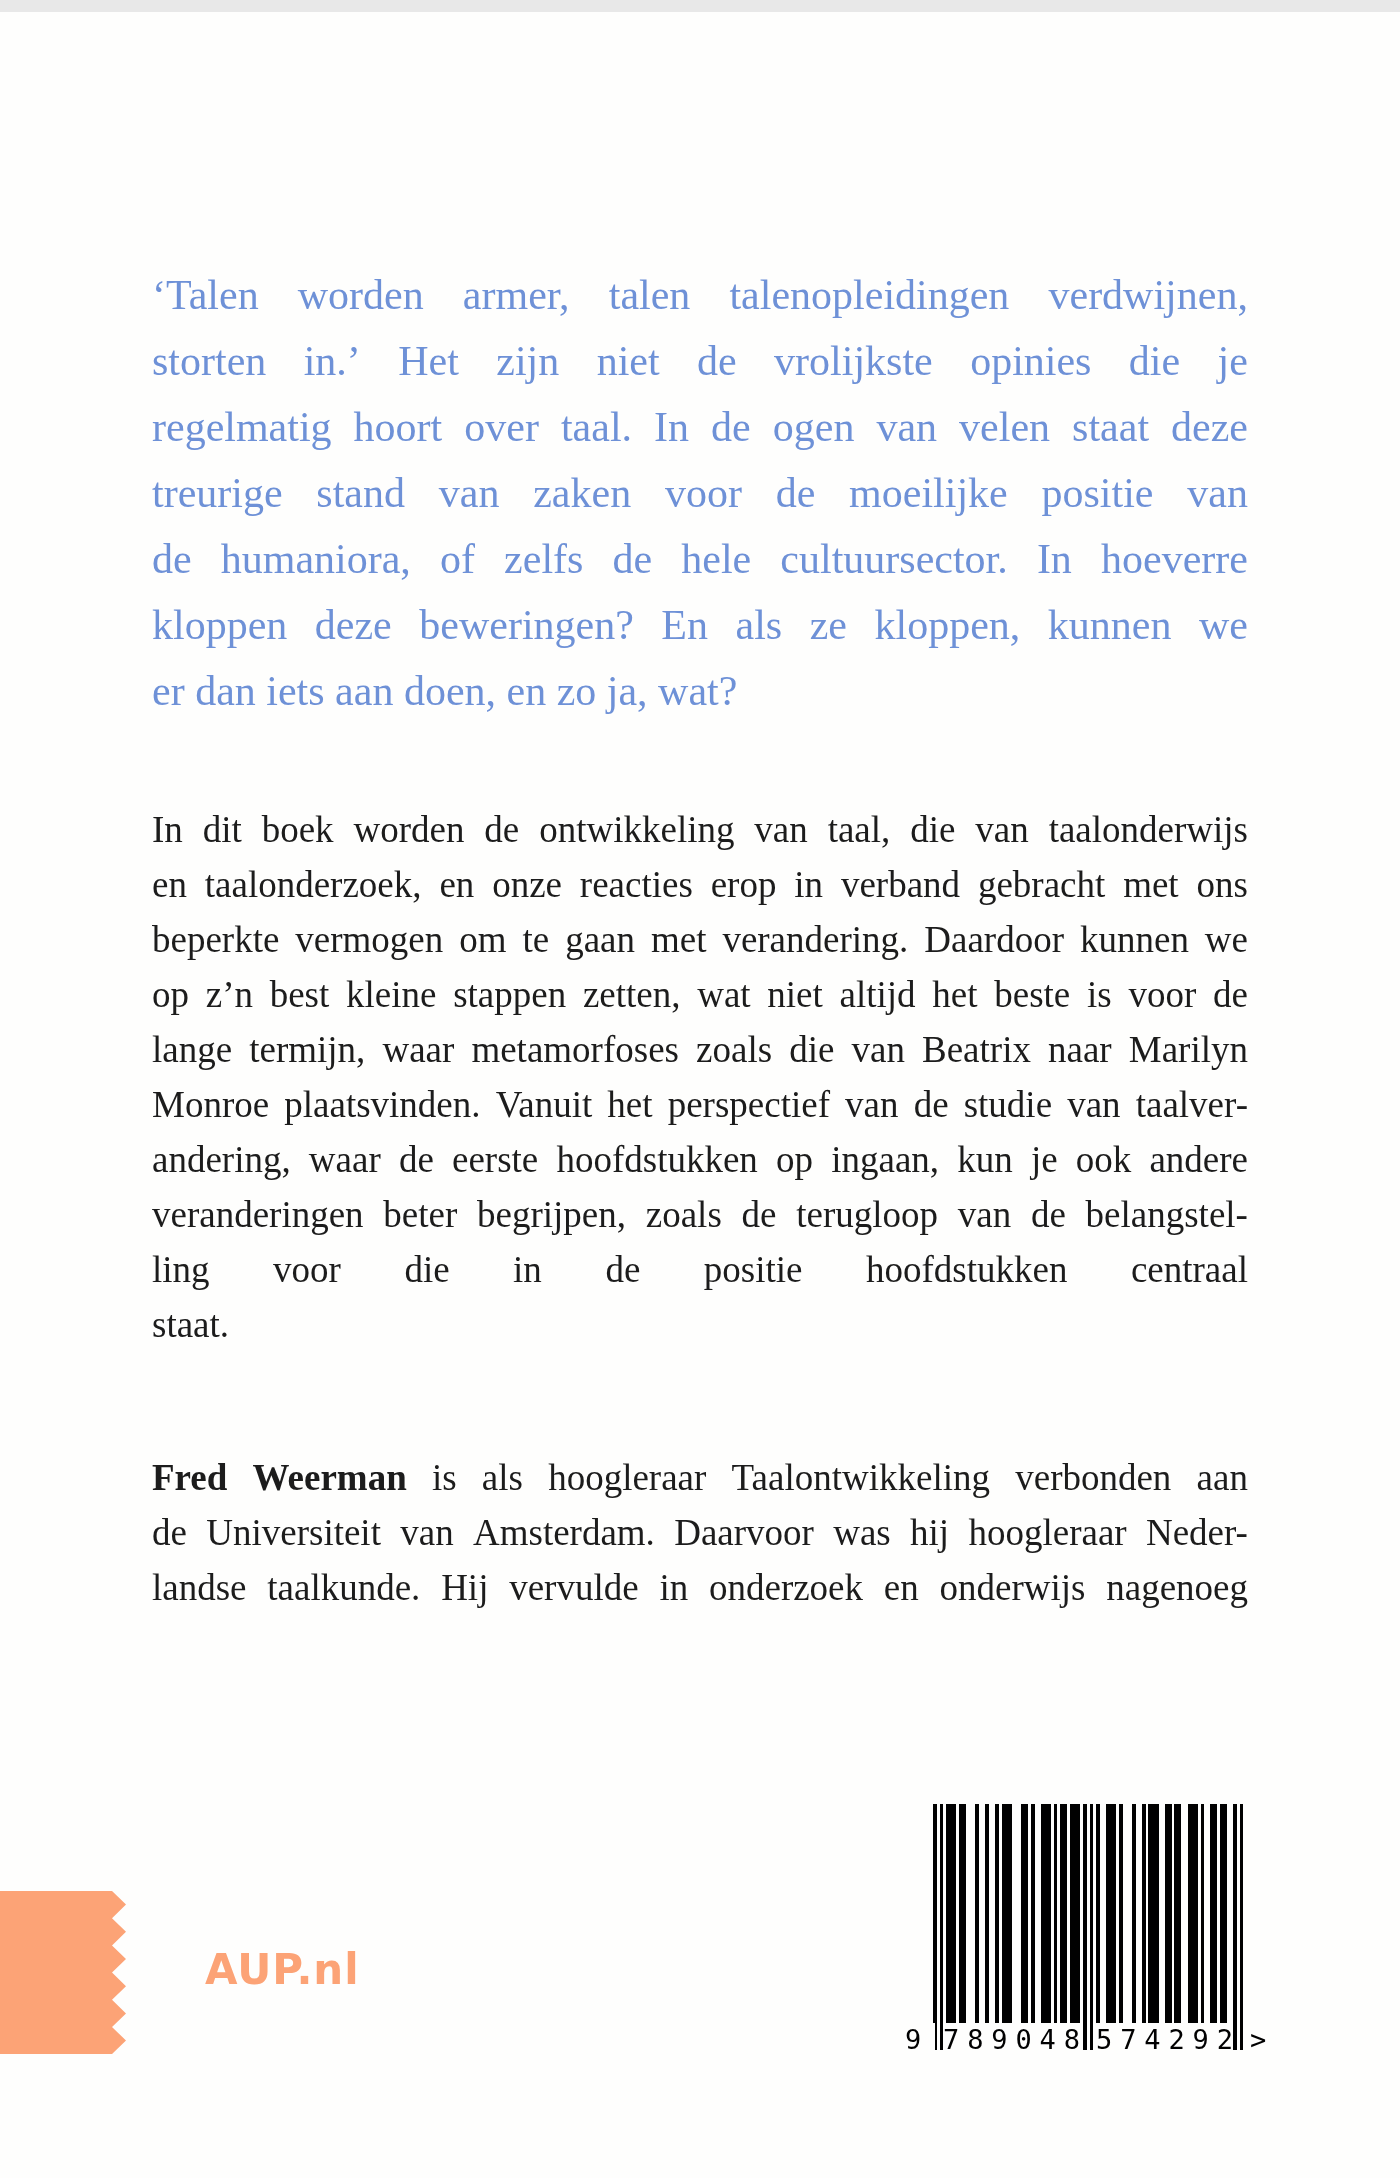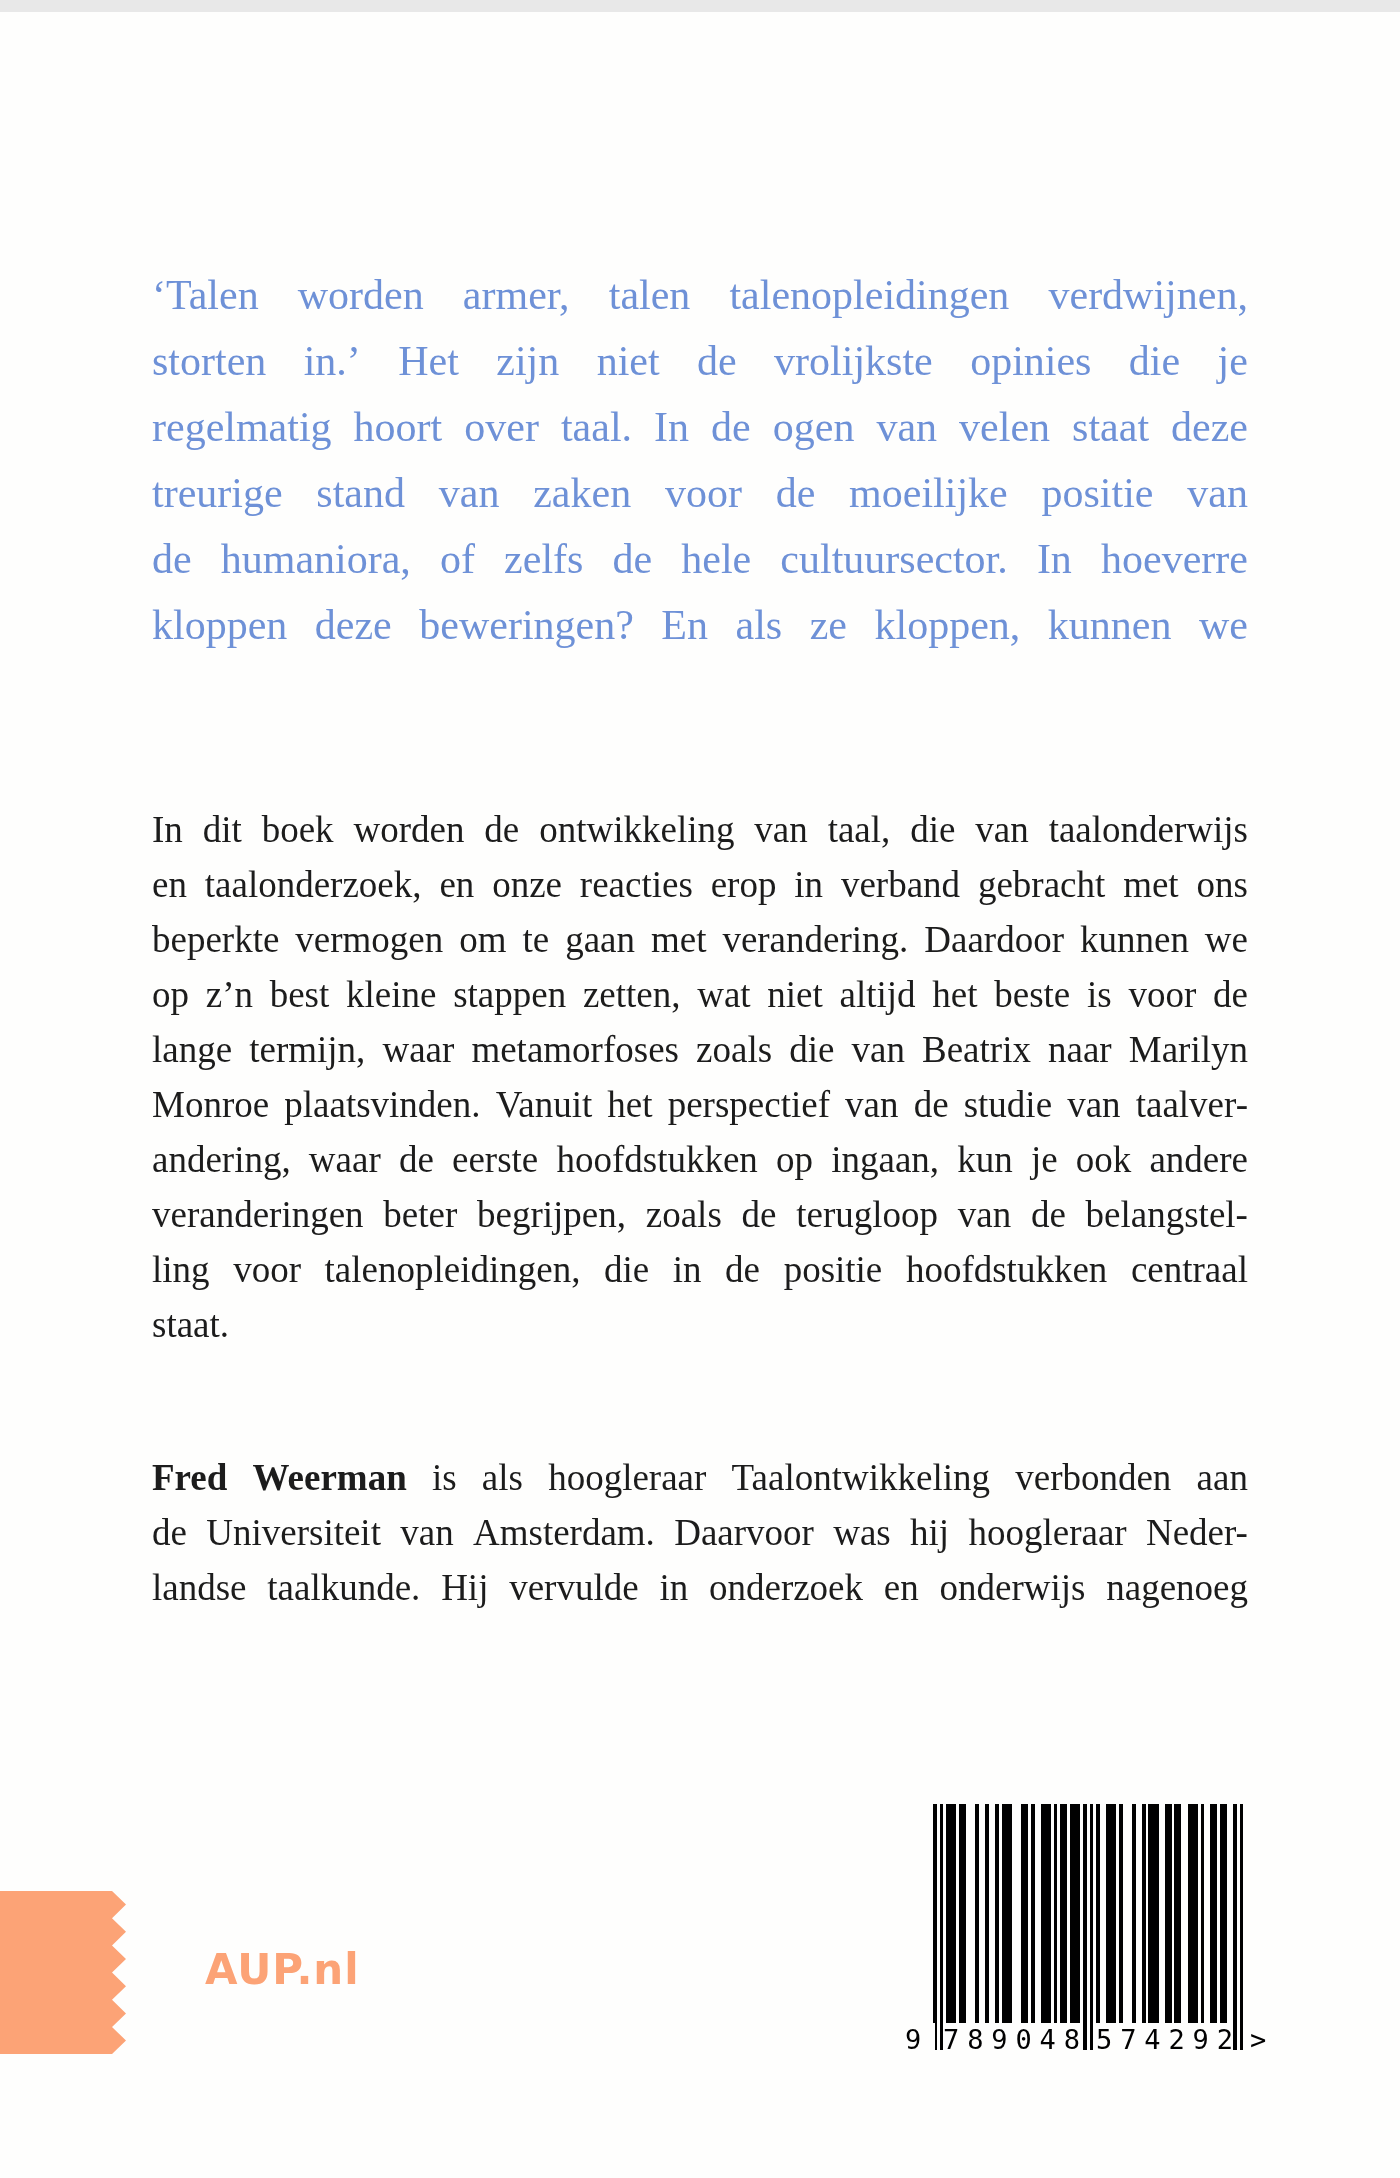--- a/index.html
+++ b/index.html
@@ -57,32 +57,33 @@
 
 <div id="cover">
 
   <div class="para quote-para">
       <div class="jline"><span>‘Talen</span><span>worden</span><span>armer,</span><span>talen</span><span>talenopleidingen</span><span>verdwijnen,</span></div>
       <div class="jline"><span>storten</span><span>in.’</span><span>Het</span><span>zijn</span><span>niet</span><span>de</span><span>vrolijkste</span><span>opinies</span><span>die</span><span>je</span></div>
       <div class="jline"><span>regelmatig</span><span>hoort</span><span>over</span><span>taal.</span><span>In</span><span>de</span><span>ogen</span><span>van</span><span>velen</span><span>staat</span><span>deze</span></div>
       <div class="jline"><span>treurige</span><span>stand</span><span>van</span><span>zaken</span><span>voor</span><span>de</span><span>moeilijke</span><span>positie</span><span>van</span></div>
       <div class="jline"><span>de</span><span>humaniora,</span><span>of</span><span>zelfs</span><span>de</span><span>hele</span><span>cultuursector.</span><span>In</span><span>hoeverre</span></div>
       <div class="jline"><span>kloppen</span><span>deze</span><span>beweringen?</span><span>En</span><span>als</span><span>ze</span><span>kloppen,</span><span>kunnen</span><span>we</span></div>
+      <div class="pline">er dan iets aan doen, en zo ja, wat?</div>
     </div>
 
   <div class="para desc-para">
       <div class="jline"><span>In</span><span>dit</span><span>boek</span><span>worden</span><span>de</span><span>ontwikkeling</span><span>van</span><span>taal,</span><span>die</span><span>van</span><span>taalonderwijs</span></div>
       <div class="jline"><span>en</span><span>taalonderzoek,</span><span>en</span><span>onze</span><span>reacties</span><span>erop</span><span>in</span><span>verband</span><span>gebracht</span><span>met</span><span>ons</span></div>
       <div class="jline"><span>beperkte</span><span>vermogen</span><span>om</span><span>te</span><span>gaan</span><span>met</span><span>verandering.</span><span>Daardoor</span><span>kunnen</span><span>we</span></div>
       <div class="jline"><span>op</span><span>z’n</span><span>best</span><span>kleine</span><span>stappen</span><span>zetten,</span><span>wat</span><span>niet</span><span>altijd</span><span>het</span><span>beste</span><span>is</span><span>voor</span><span>de</span></div>
       <div class="jline"><span>lange</span><span>termijn,</span><span>waar</span><span>metamorfoses</span><span>zoals</span><span>die</span><span>van</span><span>Beatrix</span><span>naar</span><span>Marilyn</span></div>
       <div class="jline"><span>Monroe</span><span>plaatsvinden.</span><span>Vanuit</span><span>het</span><span>perspectief</span><span>van</span><span>de</span><span>studie</span><span>van</span><span>taalver-</span></div>
       <div class="jline"><span>andering,</span><span>waar</span><span>de</span><span>eerste</span><span>hoofdstukken</span><span>op</span><span>ingaan,</span><span>kun</span><span>je</span><span>ook</span><span>andere</span></div>
       <div class="jline"><span>veranderingen</span><span>beter</span><span>begrijpen,</span><span>zoals</span><span>de</span><span>terugloop</span><span>van</span><span>de</span><span>belangstel-</span></div>
-      <div class="jline"><span>ling</span><span>voor</span><span>talenopleidingen,</span><span>die</span><span>in</span><span>de</span><span>positie</span><span>hoofdstukken</span><span>centraal</span></div>
+      <div class="jline"><span>ling</span><span>voor</span><span>die</span><span>in</span><span>de</span><span>positie</span><span>hoofdstukken</span><span>centraal</span></div>
       <div class="pline">staat.</div>
     </div>
 
   <div class="para bio-para">
       <div class="jline"><span class="lead-bold">Fred</span><span class="lead-bold">Weerman</span><span>is</span><span>als</span><span>hoogleraar</span><span>Taalontwikkeling</span><span>verbonden</span><span>aan</span></div>
       <div class="jline"><span>de</span><span>Universiteit</span><span>van</span><span>Amsterdam.</span><span>Daarvoor</span><span>was</span><span>hij</span><span>hoogleraar</span><span>Neder-</span></div>
       <div class="jline"><span>landse</span><span>taalkunde.</span><span>Hij</span><span>vervulde</span><span>in</span><span>onderzoek</span><span>en</span><span>onderwijs</span><span>nagenoeg</span></div>
     </div>
 
   <svg id="ribbon" viewBox="0 0 126 163" preserveAspectRatio="none" aria-hidden="true">

